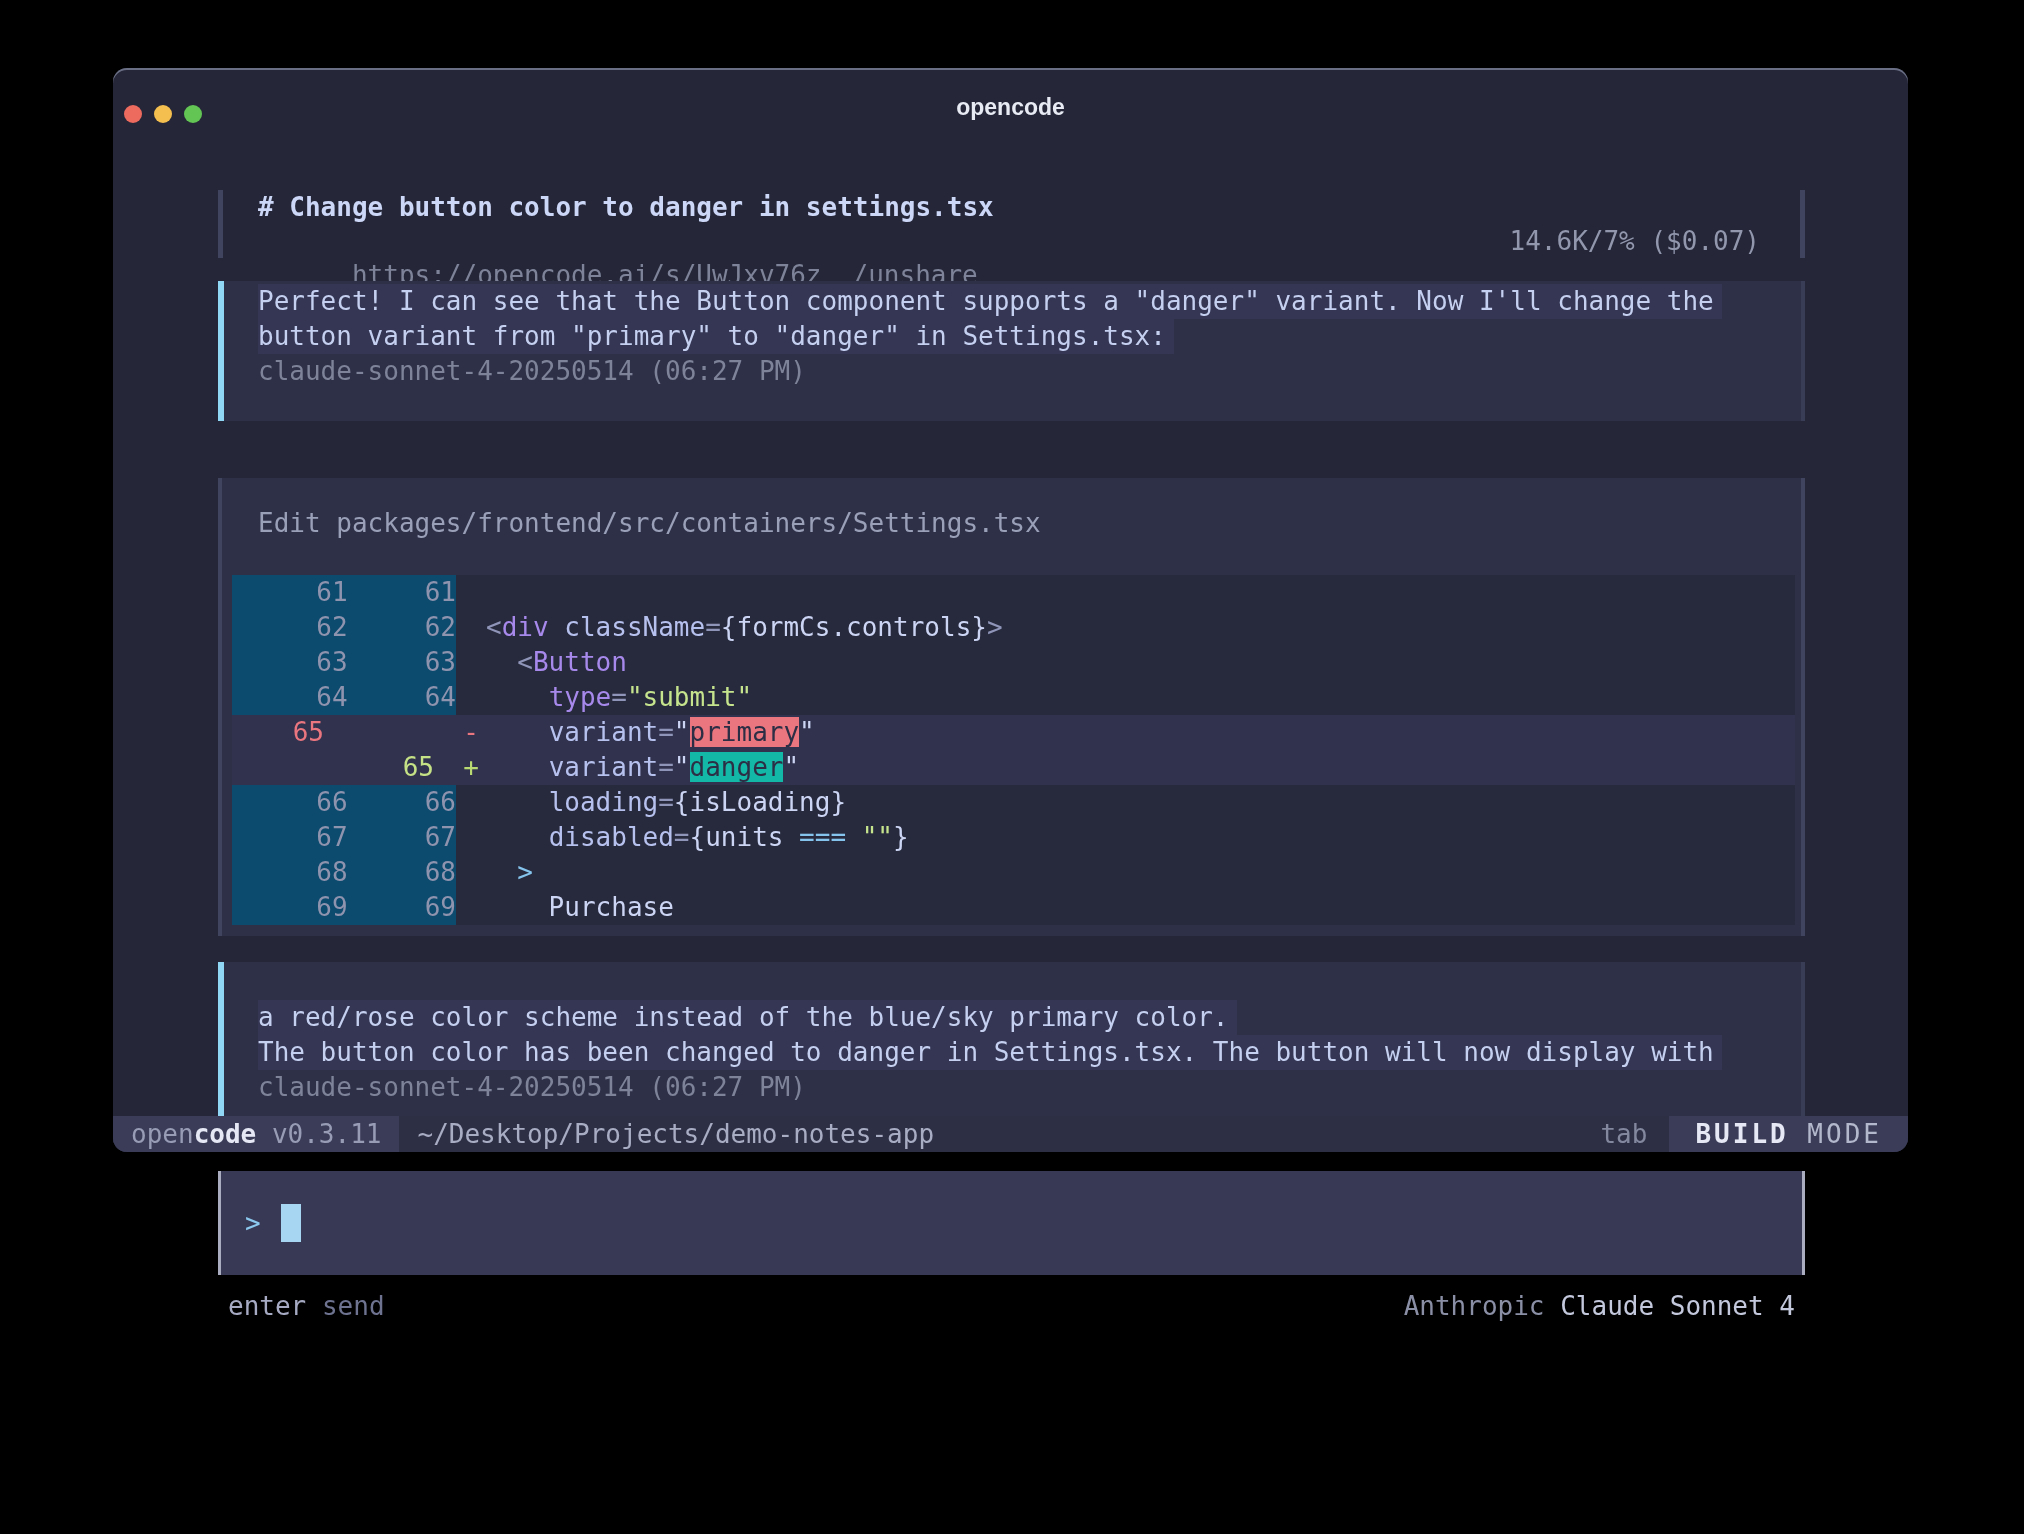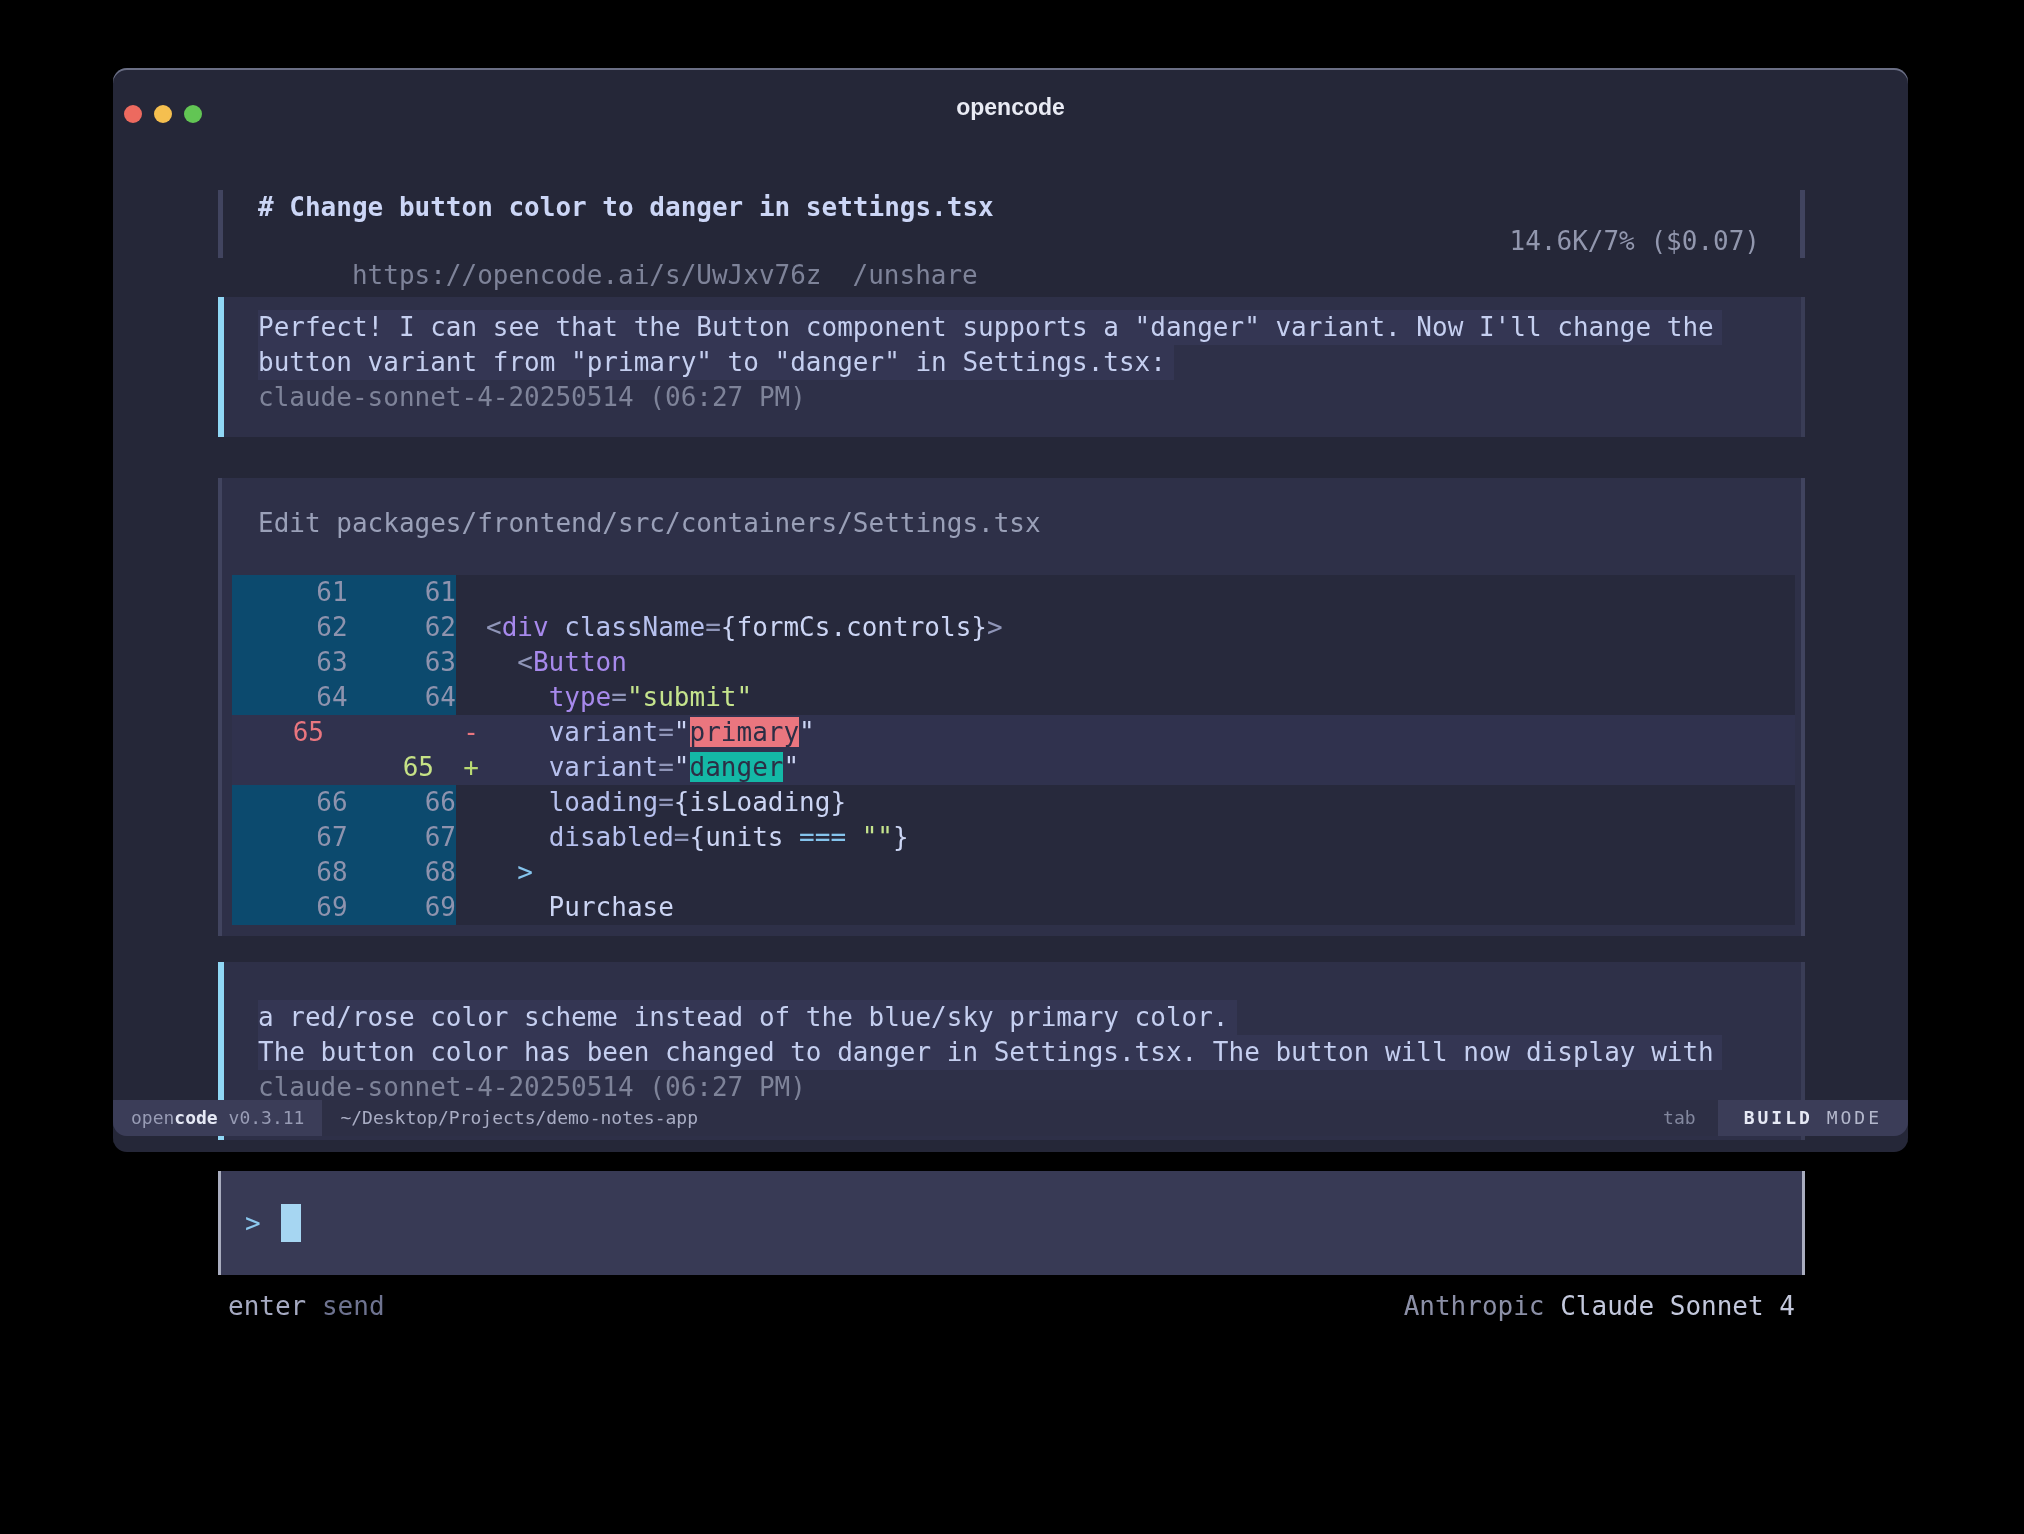--- a/index.html
+++ b/index.html
@@ -30,21 +30,21 @@
   .hdr-title { position:absolute; left:40px; top:0; font-size:26px; font-weight:bold; color:#ccd6f6; line-height:34px; white-space:pre; }
   .hdr-url { position:absolute; left:40px; top:34px; font-size:26px; color:#7e8399; line-height:34px; white-space:pre; }
   .hdr-url .unshare { margin-left:31px; }
   .hdr-tokens { position:absolute; right:45px; top:34px; font-size:26px; color:#9297ae; line-height:34px; }
 
   
   .card {
     position:absolute; left:105px; width:1587px; background:#2e3048;
     border-left:6px solid #90d7f5; border-right:4px solid #3a3d56;
   }
-  .card.msg1 { top:229px; height:140px; padding:13px 0 0 34px;text-align:center; }
+  .card.msg1 { top:213px; height:140px; padding:3px 0 0 34px;text-align:center; }
   .card.msg2 { top:894px; height:178px; padding:38px 0 0 34px; }
   .msg-line { display:table; font-size:26px; line-height:35px; color:#c5cff0; white-space:pre; background:#343653; padding-right:8px; }
   .msg-meta { display:table; font-size:26px; line-height:35px; color:#7e8399; white-space:pre; }
 
   
   .edit-card {
     position:absolute; left:105px; top:410px; width:1587px; height:458px;
     background:#2e3048; border-left:4px solid #41445f; border-right:4px solid #41445f;
   }
   .edit-title { position:absolute; left:36px; top:30px; font-size:26px; color:#9aa0b8; white-space:pre; }
@@ -82,23 +82,23 @@
   
   .hints { position:absolute; left:115px; right:113px; top:1222px; height:32px; font-size:26px; line-height:32px; }
   .hint-key { color:#a6aac2; }
   .hint-act { color:#6e7390;margin-top:44px; }
   .hints-right { position:absolute; right:0; top:0; white-space:pre; }
   .provider { color:#8b8fa6; }
   .model { color:#c3c8dc; }
 
   
   .statusbar {
-    position:absolute; left:0; bottom:16px; width:1795px; height:36px;
+    position:absolute; left:0; bottom:0; width:1795px; height:36px;
     background:#2d2f45; border-radius:0 0 14px 14px;
-    display:flex; align-items:stretch; font-size:18px; line-height:36px;
+    display:flex; align-items:stretch; font-size:26px; line-height:36px;
   }
   .chip-left { background:#3b3d58; border-radius:0 0 0 14px; padding:0 18px; white-space:pre; }
   .brand-open { color:#989cb5; }
   .brand-code { color:#e6e9f5; font-weight:bold; }
   .brand-ver { color:#989cb5; }
   .cwd { color:#a9adc4; margin-left:18px; white-space:pre; }
   .sb-spacer { flex:1; }
   .sb-tab { color:#83889f; margin-right:22px; }
   .chip-right { background:#3b3d58; border-radius:0 0 14px 0; padding:0 26px; white-space:pre; letter-spacing:3px; }
   .mode-build { color:#e6e9f5; font-weight:bold; }

